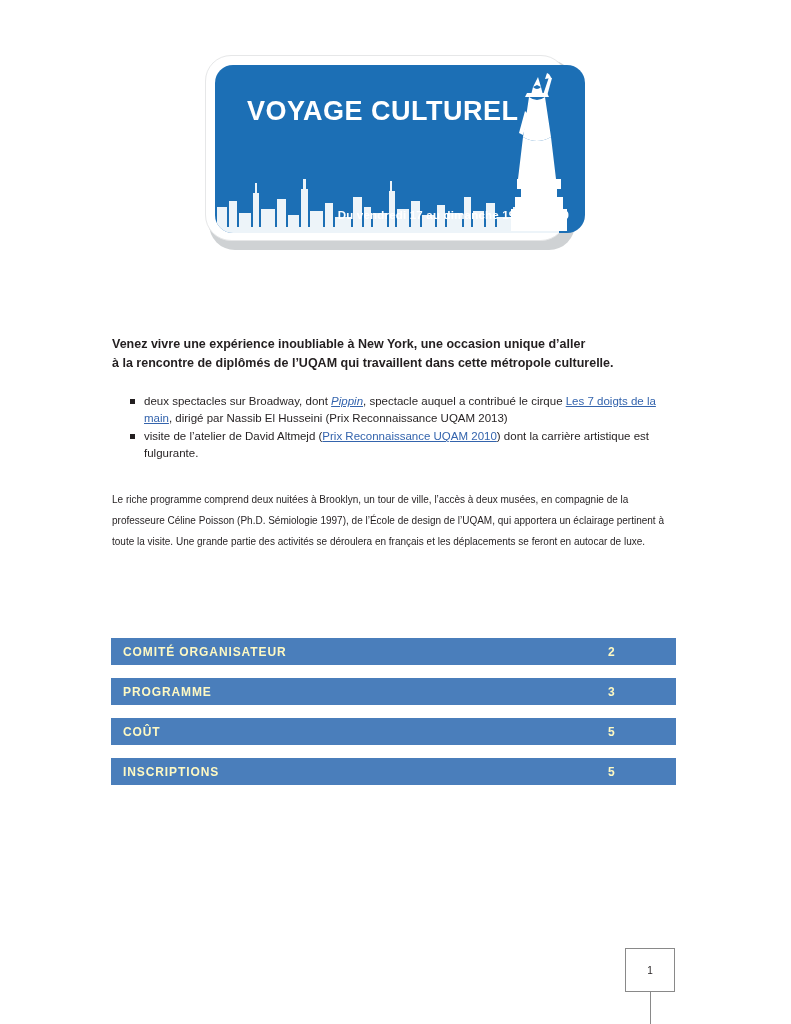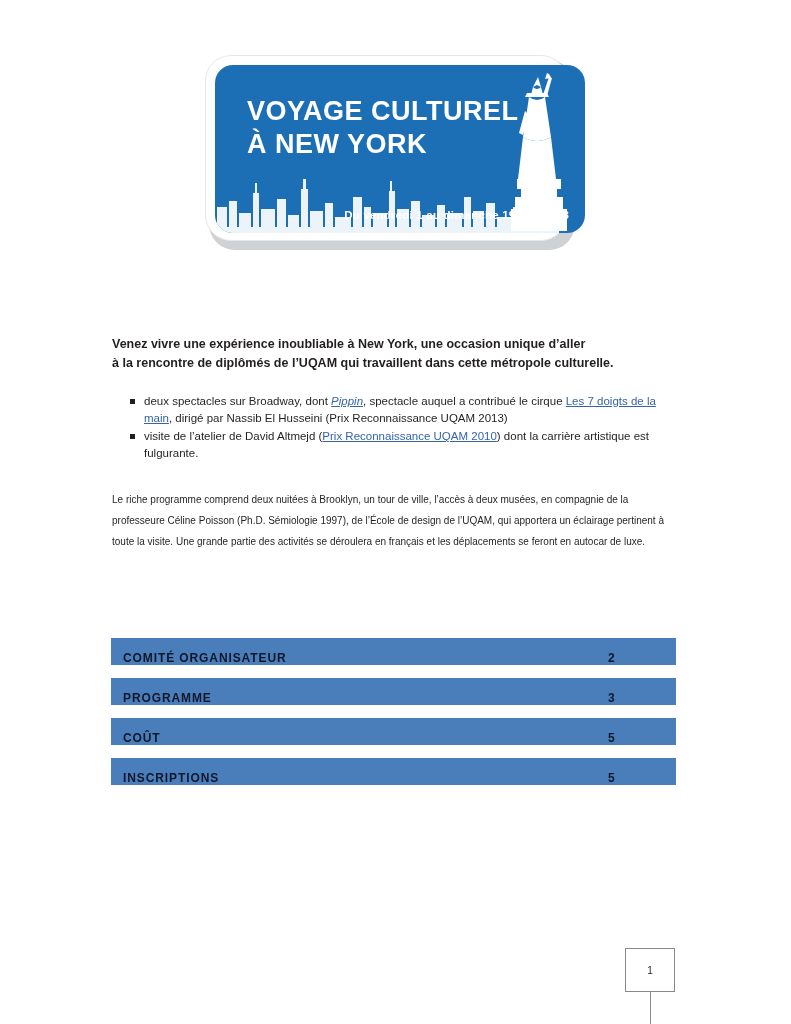--- a/index.html
+++ b/index.html
@@ -153,22 +153,22 @@
     left: 111px;
     top: 638px;
     width: 565px;
   }
   .toc-row {
     position: relative;
     height: 27px;
     background: #4a7ebb;
     margin-bottom: 13px;
     display: flex;
-    align-items: flex-end;
-    color: #0f172a;
+    align-items: center;
+    color: #fef9c3;
   }
   .toc-label {
     margin-left: 12px;
     font-size: 12px;
     font-weight: bold;
     letter-spacing: 0.9px;
   }
   .toc-page {
     position: absolute;
     left: 497px;
@@ -260,23 +260,22 @@
             <path d="M26 66 q14 8 28 0 l5 42 q-19 10 -38 0 Z"></path>
             <rect x="20" y="108" width="44" height="10"></rect>
             <rect x="24" y="118" width="36" height="8"></rect>
             <rect x="18" y="126" width="48" height="12"></rect>
             <rect x="14" y="138" width="56" height="22"></rect>
           </g>
         </svg>
 
         <div class="banner-title">
           <div>VOYAGE CULTUREL</div>
-          <div>À NEW YORK</div>
         </div>
-        <div class="banner-date">Du vendredi 1 au dimanche 19 mai 2013</div>
+        <div class="banner-date">Du vendredi 17 au dimanche 19 mai 2010</div>
       </div>
     </div>
   </div>
 
   <div class="intro">
     <div>Venez vivre une expérience inoubliable à New York, une occasion unique d’aller</div>
     <div>à la rencontre de diplômés de l’UQAM qui travaillent dans cette métropole culturelle.</div>
   </div>
 
   <div class="bullets">

